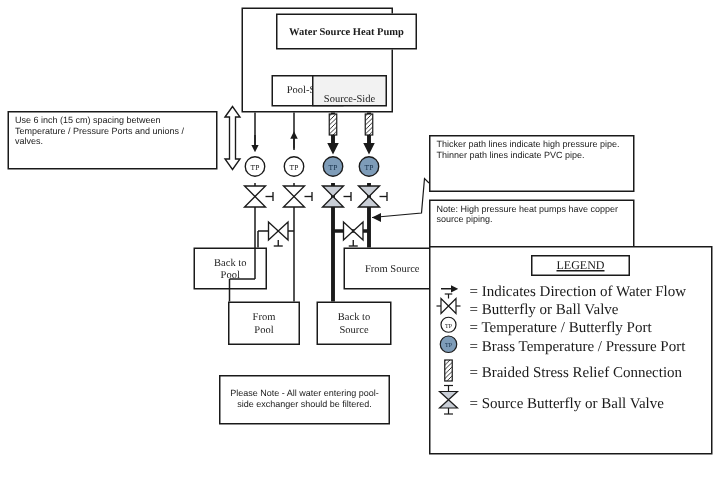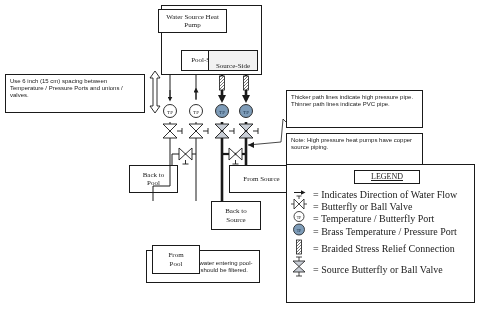--- a/index.html
+++ b/index.html
@@ -13,21 +13,21 @@
   .note-c{font-family:"Liberation Sans", sans-serif;font-size:6px;text-align:center;
         padding:3px 4px;}
   #svg-layer{position:absolute;left:0;top:0;width:480px;height:318px;}
   .legend-row{position:absolute;font-size:10px;white-space:nowrap;}
 </style>
 </head>
 <body>
 
 <div class="box" style="left:161px;top:5px;width:101px;height:70px;"></div>
 
-<div class="box" style="left:158px;top:9px;width:69px;height:24px;font-size:7px;">
+<div class="box" style="left:184px;top:9px;width:94px;height:24px;font-size:7px;font-weight:bold;">
   <span>Water Source Heat
 Pump</span>
 </div>
 
 <div class="box" style="left:181px;top:50px;width:48px;height:21px;font-size:7px;">
   <span>Pool-Side</span>
 </div>
 
 <div class="box" style="left:208px;top:50px;width:50px;height:21px;font-size:7px;background:#f2f2f2;border:1.5px solid #1a1a1a;align-items:flex-end;">
   <span>Source-Side</span>
@@ -47,21 +47,21 @@
 
 <div class="box note-c" style="left:146px;top:250px;width:114px;height:33px;">
   <span>Please Note - All water entering pool-side exchanger should be filtered.</span>
 </div>
 
 <div class="box" style="left:129px;top:165px;width:49px;height:28px;font-size:7px;white-space:pre-line;">
   <span>Back to
 Pool</span>
 </div>
 
-<div class="box" style="left:152px;top:201px;width:48px;height:29px;font-size:7px;white-space:pre-line;margin-top:44px;">
+<div class="box" style="left:152px;top:201px;width:48px;height:29px;font-size:7px;white-space:pre-line;">
   <span>From
 Pool</span>
 </div>
 
 <div class="box" style="left:229px;top:165px;width:65px;height:28px;font-size:7px;">
   <span>From Source</span>
 </div>
 
 <div class="box" style="left:211px;top:201px;width:50px;height:29px;font-size:7px;white-space:pre-line;">
   <span>Back to

